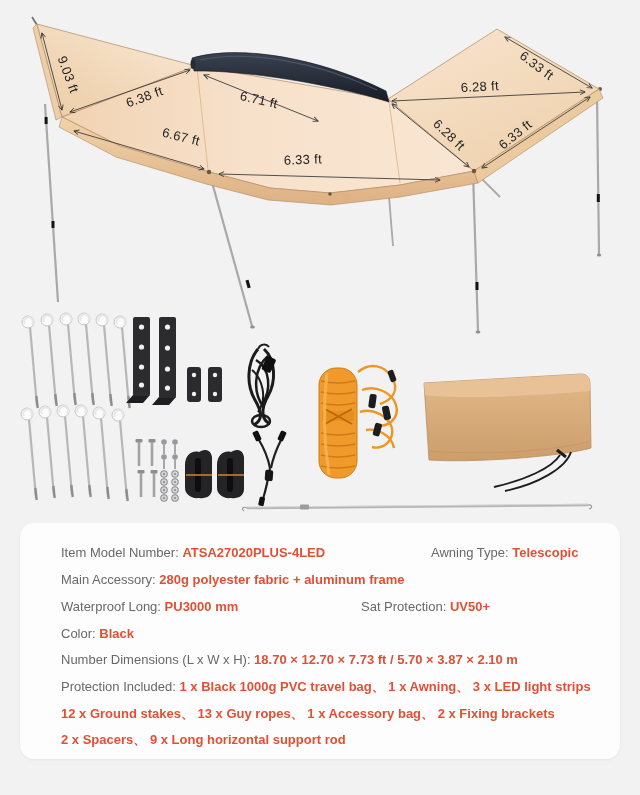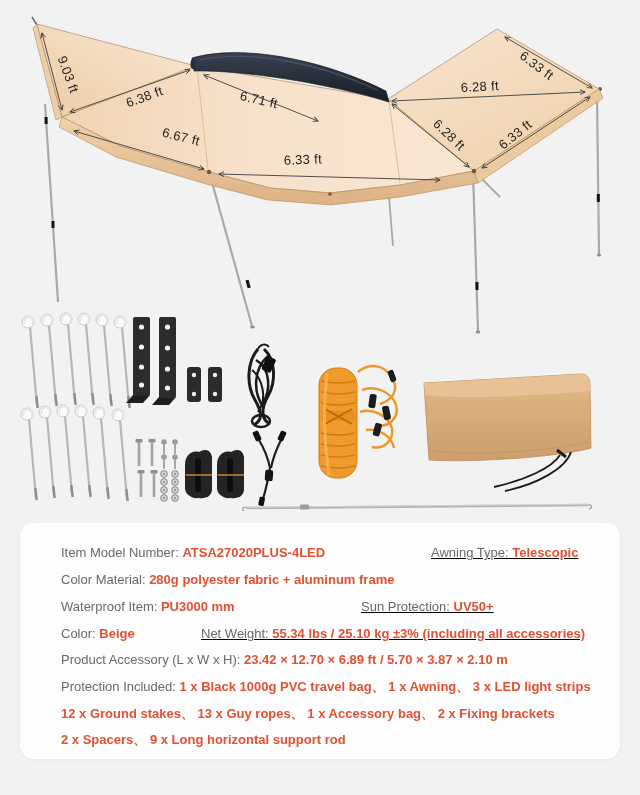--- a/index.html
+++ b/index.html
@@ -5,21 +5,21 @@
   html,body{margin:0;padding:0;}
   body{width:640px;height:795px;font-family:"Liberation Sans",sans-serif;}
   .page{position:relative;width:640px;height:795px;background:#f2f2f3;overflow:hidden;}
   .illus{position:absolute;top:0;left:0;}
   .dimlabel{font-family:"Liberation Sans",sans-serif;font-size:13px;fill:#1f1f1f;letter-spacing:.3px;}
   .card{position:absolute;left:20px;top:523px;width:600px;height:236px;background:#fdfdfe;border-radius:14px;
         box-shadow:0 1px 3px rgba(0,0,0,0.05);}
   .row{position:absolute;left:41px;right:8px;height:16px;font-size:13px;line-height:16px;white-space:nowrap;}
   .lab{color:#68686b;}
   .val{color:#e05134;font-weight:bold;}
-  .seg-abs{position:absolute;top:0;text-decoration:underline;}
+  .seg-abs{position:absolute;top:0;}
 </style>
 </head>
 <body>
 
 <div class="page">
 
   <svg class="illus" width="640" height="518" viewBox="0 0 640 518">
     <defs>
       <linearGradient id="gMain" x1="0" y1="0" x2="1" y2="0">
         <stop offset="0" stop-color="#f1d3b2"></stop>
@@ -290,35 +290,34 @@
   </svg>
 
   <div class="card">
 
     <div class="row" style="top:22px">
       <span><span class="lab">Item Model Number: </span><span class="val">ATSA27020PLUS-4LED</span></span>
       <span class="seg-abs" style="left:370px"><span class="lab">Awning Type: </span><span class="val">Telescopic</span></span>
     </div>
 
     <div class="row" style="top:49px">
-      <span><span class="lab">Color Material: </span><span class="val">280g polyester fabric + aluminum frame</span></span>
+      <span><span class="lab">Main Accessory: </span><span class="val">280g polyester fabric + aluminum frame</span></span>
     </div>
 
     <div class="row" style="top:76px">
-      <span><span class="lab">Waterproof Item: </span><span class="val">PU3000 mm</span></span>
-      <span class="seg-abs" style="left:300px"><span class="lab">Sun Protection: </span><span class="val">UV50+</span></span>
+      <span><span class="lab">Waterproof Long: </span><span class="val">PU3000 mm</span></span>
+      <span class="seg-abs" style="left:300px"><span class="lab">Sat Protection: </span><span class="val">UV50+</span></span>
     </div>
 
     <div class="row" style="top:103px">
-      <span><span class="lab">Color: </span><span class="val">Beige</span></span>
-      <span class="seg-abs" style="left:140px"><span class="lab">Net Weight: </span><span class="val">55.34 lbs / 25.10 kg ±3% (including all accessories)</span></span>
+      <span><span class="lab">Color: </span><span class="val">Black</span></span>
     </div>
 
     <div class="row" style="top:129px">
-      <span><span class="lab">Product Accessory (L x W x H): </span><span class="val">23.42 × 12.70 × 6.89 ft / 5.70 × 3.87 × 2.10 m</span></span>
+      <span><span class="lab">Number Dimensions (L x W x H): </span><span class="val">18.70 × 12.70 × 7.73 ft / 5.70 × 3.87 × 2.10 m</span></span>
     </div>
 
     <div class="row" style="top:156px">
       <span><span class="lab">Protection Included: </span><span class="val">1 x Black 1000g PVC travel bag、 1 x Awning、 3 x LED light strips</span></span>
     </div>
 
     <div class="row" style="top:183px">
       <span class="val">12 x Ground stakes、 13 x Guy ropes、 1 x Accessory bag、 2 x Fixing brackets</span>
     </div>
 

